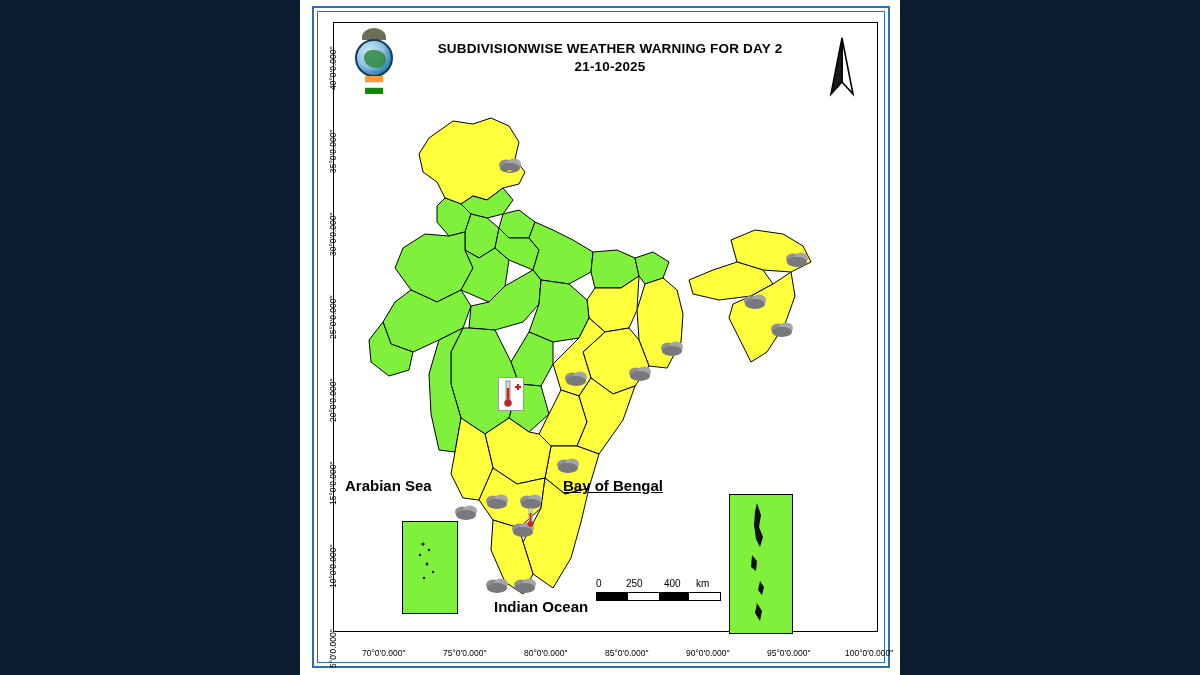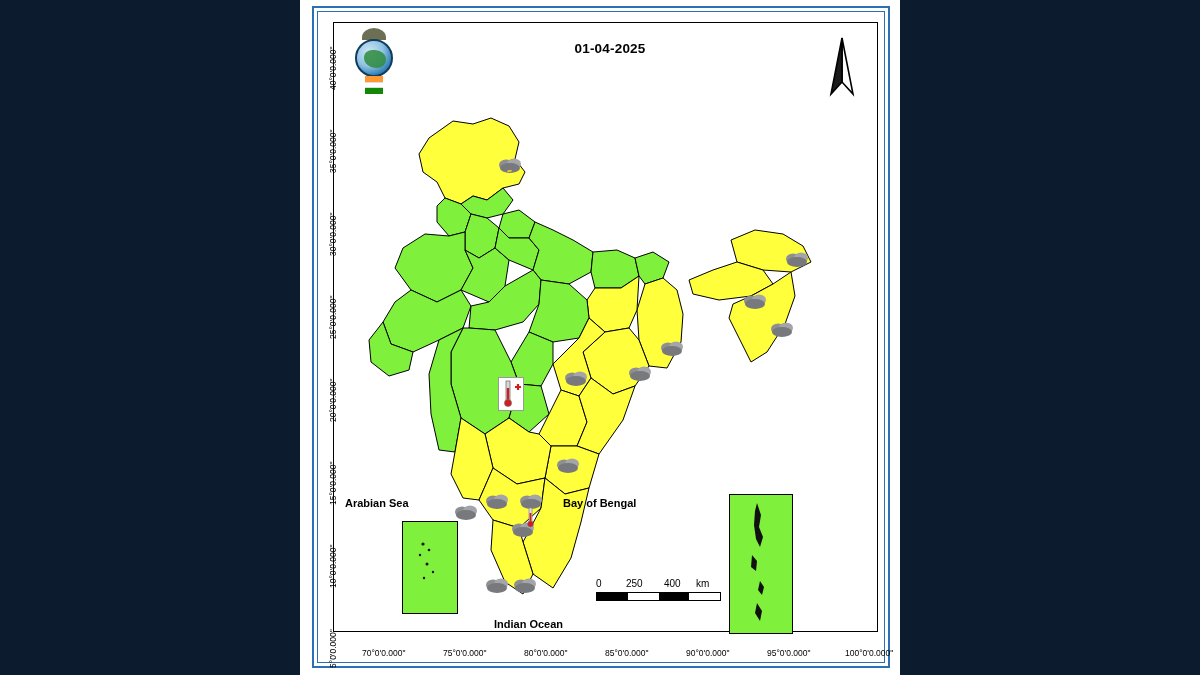--- a/index.html
+++ b/index.html
@@ -111,25 +111,24 @@
     white-space: nowrap;
   }
   .axis-label.lat {
     transform: rotate(-90deg);
     transform-origin: left top;
   }
 
   
   .sea-label {
     position: absolute;
-    font-size: 11px;
+    font-size: 15px;
     font-weight: bold;
     color: #000;
     white-space: nowrap;
-    margin-top: 20px;
   }
 
   
   .inset {
     position: absolute;
     border: 1px solid #000;
     background: #7ff03c;
   }
 
   
@@ -186,21 +185,22 @@
     <div class="cap"></div>
     <div class="globe"></div>
     <div class="flag">
       <i class="s1"></i>
         <i class="s2"></i>
         <i class="s3"></i>
     </div>
   </div>
 
   <div id="title-block">
-    <div class="t2">01-04-2025</div>
+    <div class="t1">SUBDIVISIONWISE WEATHER WARNING FOR DAY 2</div>
+    <div class="t2">21-10-2025</div>
   </div>
 
   <div id="north-arrow">
     <svg width="44" height="64" viewBox="0 0 44 64">
       <path d="M22 2 L33 58 L22 46 Z" fill="#ffffff" stroke="#000" stroke-width="1.6"></path>
       <path d="M22 2 L11 58 L22 46 Z" fill="#1a1a1a" stroke="#000" stroke-width="1.6"></path>
     </svg>
   </div>
 
   <svg id="map-svg" width="545" height="610" viewBox="0 0 545 610">
@@ -292,21 +292,21 @@
   <div class="inset" style="left:729px; top:494px; width:64px; height:140px;">
     <svg width="62" height="138" viewBox="0 0 62 138">
       <path d="M27 8 L31 20 L29 32 L33 42 L30 52 L26 44 L24 30 L25 16 Z" fill="#111"></path>
       <path d="M22 60 L27 66 L26 76 L21 72 Z" fill="#111"></path>
       <path d="M30 86 L34 92 L32 100 L28 95 Z" fill="#111"></path>
       <path d="M27 108 L32 116 L30 126 L25 118 Z" fill="#111"></path>
     </svg>
   </div>
 
   <div class="sea-label" style="left:345px; top:477px;">Arabian Sea</div>
-  <div class="sea-label" style="left:563px; top:477px;">Bay of Bengal</div>
+  <div class="sea-label" style="left:563px; top:477px;text-decoration:underline;">Bay of Bengal</div>
   <div class="sea-label" style="left:462px; top:598px;padding-left:32px;">Indian Ocean</div>
 
   <div class="axis-label" style="left:362px; top:648px;">70°0'0.000"</div>
   <div class="axis-label" style="left:443px; top:648px;">75°0'0.000"</div>
   <div class="axis-label" style="left:524px; top:648px;">80°0'0.000"</div>
   <div class="axis-label" style="left:605px; top:648px;">85°0'0.000"</div>
   <div class="axis-label" style="left:686px; top:648px;">90°0'0.000"</div>
   <div class="axis-label" style="left:767px; top:648px;">95°0'0.000"</div>
   <div class="axis-label" style="left:845px; top:648px;">100°0'0.000"</div>
 

